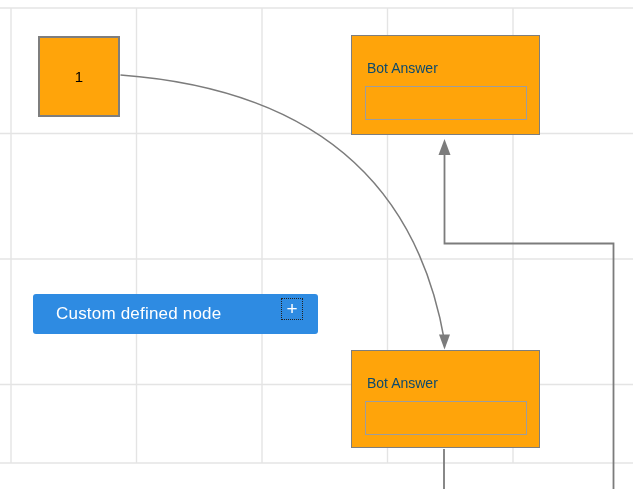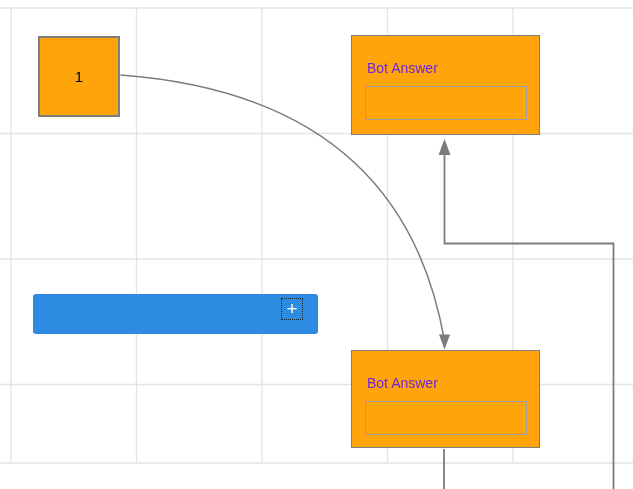--- a/index.html
+++ b/index.html
@@ -44,21 +44,21 @@
     border: 1.5px solid #7e7e7e;
     width: 189px;
   }
   .node-bot-top  { left: 351px; top: 35px;  height: 100px; }
   .node-bot-bottom { left: 351px; top: 350px; height: 98px; }
   .bot-title {
     position: absolute;
     left: 15px;
     top: 24px;
     font-size: 14px;
-    color: #6d28d9;
+    color: #0c4a6e;
     white-space: nowrap;
   }
   .bot-input {
     position: absolute;
     left: 13px;
     top: 50px;
     width: 162px;
     height: 34px;
     border: 1px solid #9d9d9d;
     background: transparent;
@@ -143,18 +143,19 @@
     <div class="bot-title">Bot Answer</div>
     <div class="bot-input"></div>
   </div>
 
   <div class="node node-bot node-bot-bottom">
     <div class="bot-title">Bot Answer</div>
     <div class="bot-input"></div>
   </div>
 
   <div class="node node-custom">
+    <span class="custom-label">Custom defined node</span>
     <span class="plus-box">
       <span class="plus-glyph">+</span>
     </span>
   </div>
 
 </div>
 
 </body></html>

